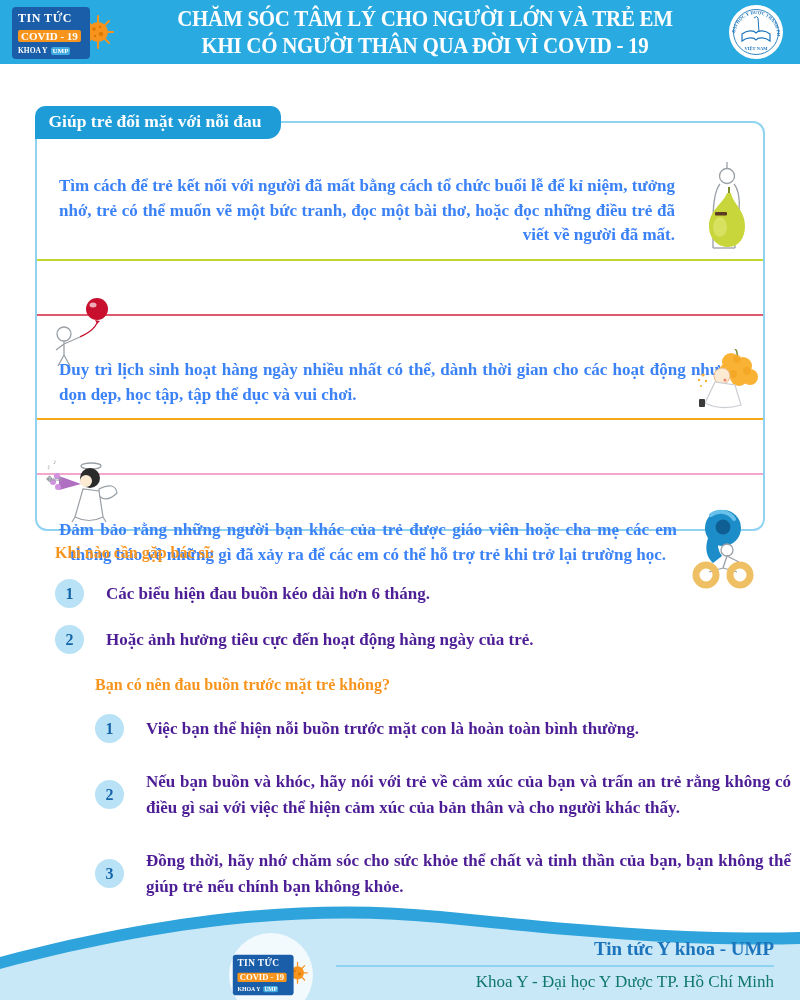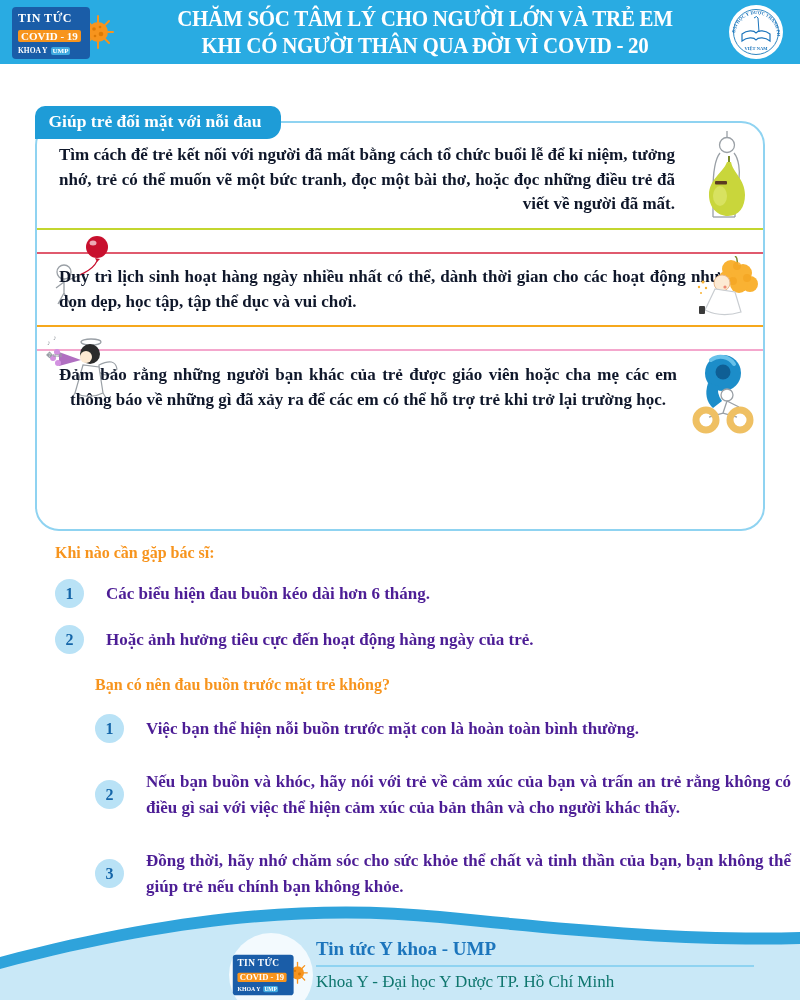--- a/index.html
+++ b/index.html
@@ -33,31 +33,31 @@
   .tt-l2 { color:#fff; font-weight:bold; font-size:11px; background:#F7941D; border-radius:2px; padding:0 3px; margin-top:2px; display:inline-block; }
   .tt-l3 { color:#fff; font-weight:bold; font-size:7.5px; margin-top:2px; display:flex; align-items:center; gap:3px; }
   .tt-ump { background:#3FA9E0; border-radius:2px; padding:0 2px; font-size:7px; }
   .virus-svg { margin-left:-10px; margin-top:6px; position:relative; z-index:1; }
 
   .seal { position:absolute; right:16px; top:4px; }
 
   
   .card {
     position:absolute; left:35px; top:121px; width:730px; height:410px;
-    background:#fff; border:2.5px solid #8FD3F1; border-radius:24px;
+    background:#fff; border:2.5px solid #8FD3F1; border-radius:12px;
   }
   .card-tab {
     position:absolute; left:-2.5px; top:-17px;
     background:#1E9CD7; color:#fff; font-weight:bold; font-size:17.5px;
     padding:5px 20px 7px 14px;
     border-radius:10px 10px 14px 0;
   }
   .sec {
-    position:relative; color:#0f172a; font-weight:bold;
-    font-size:17px; line-height:1.45;
+    position:relative; color:#3b82f6; font-weight:bold;
+    font-size:17px; line-height:1.45;margin-top:31px;
   }
   .sec .txt { display:block; }
   .sec1 { padding:20px 88px 11px 22px; }
   .sec1 .txt { text-align:justify; text-align-last:right; }
   .sec2 { padding:11px 22px 11px 92px; }
   .sec3 { padding:11px 43px 11px 22px; text-align:justify; }
   .sec3 .txt{ text-align:justify; text-align-last:left; }
   .sec4 { padding:11px 22px 11px 92px; }
   .sec4 .txt { text-align:justify; }
   .sec5 { padding:12px 86px 12px 22px; }
@@ -96,21 +96,21 @@
 
   
   .footer { position:absolute; left:0; bottom:0; width:800px; height:105px; }
   .footer svg.wave { position:absolute; left:0; top:0; }
   .footer-badge {
     position:absolute; left:229px; top:38px; width:84px; height:84px;
     background:#F3FAFE; border-radius:50%;
     display:flex; align-items:center; justify-content:center;
   }
   .ttlogo-footer { position:static; transform:scale(0.78); transform-origin:center; }
-  .footer-textblock { position:absolute; left:316px; top:43px; }
+  .footer-textblock { position:absolute; left:336px; top:43px;text-align:right; }
   .footer-title { color:#1C75BC; font-weight:bold; font-size:19px; }
   .footer-rule { width:438px; border-bottom:2px solid #8FD3F1; margin:5px 0 5px 0; }
   .footer-sub { color:#0f766e; font-weight:normal; font-size:17px; }
 </style>
 </head>
 <body>
 
 <div class="page">
 
   <div class="header">
@@ -138,21 +138,21 @@
         <circle cx="18" cy="19" r="10" fill="#F7941D"></circle>
         <circle cx="14" cy="16" r="1.8" fill="#DD7A06"></circle>
         <circle cx="21" cy="21" r="2.3" fill="#DD7A06"></circle>
         <circle cx="20" cy="14" r="1.3" fill="#DD7A06"></circle>
         <circle cx="15" cy="23" r="1.3" fill="#DD7A06"></circle>
       </svg>
     </div>
 
     <div class="header-title">
       <div>CHĂM SÓC TÂM LÝ CHO NGƯỜI LỚN VÀ TRẺ EM</div>
-      <div>KHI CÓ NGƯỜI THÂN QUA ĐỜI VÌ COVID - 20</div>
+      <div>KHI CÓ NGƯỜI THÂN QUA ĐỜI VÌ COVID - 19</div>
     </div>
 
     <svg class="seal" width="56" height="56" viewBox="0 0 56 56">
       <circle cx="28" cy="28" r="27" fill="#ffffff"></circle>
       <circle cx="28" cy="28" r="22.5" fill="none" stroke="#2E86C1" stroke-width="1"></circle>
       <defs>
           <path id="sealArc" d="M7,31 A21,21 0 1 1 49,31"></path>
         </defs>
       <text font-size="4.6" fill="#1C75BC" font-weight="bold">
         <textPath href="#sealArc" startOffset="2">ĐẠI HỌC Y DƯỢC THÀNH PHỐ HỒ CHÍ MINH</textPath>

